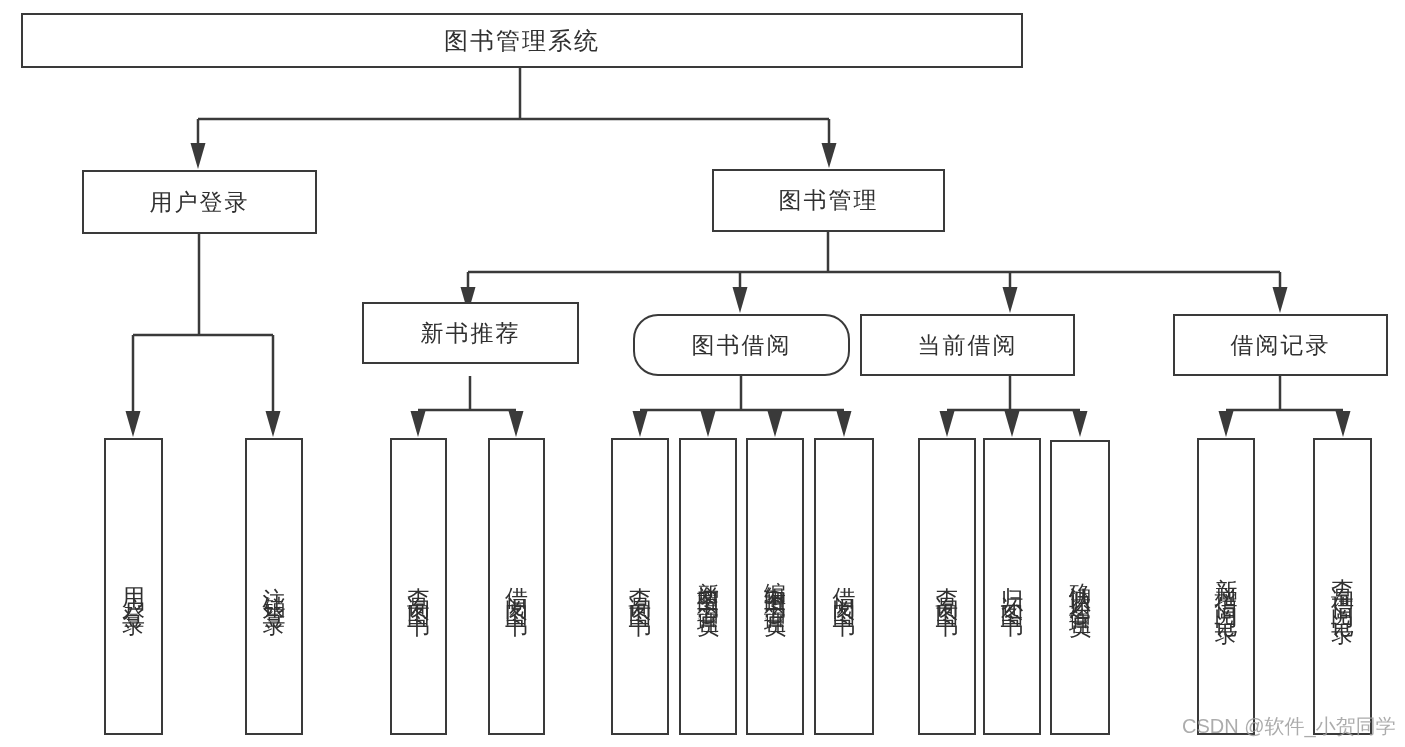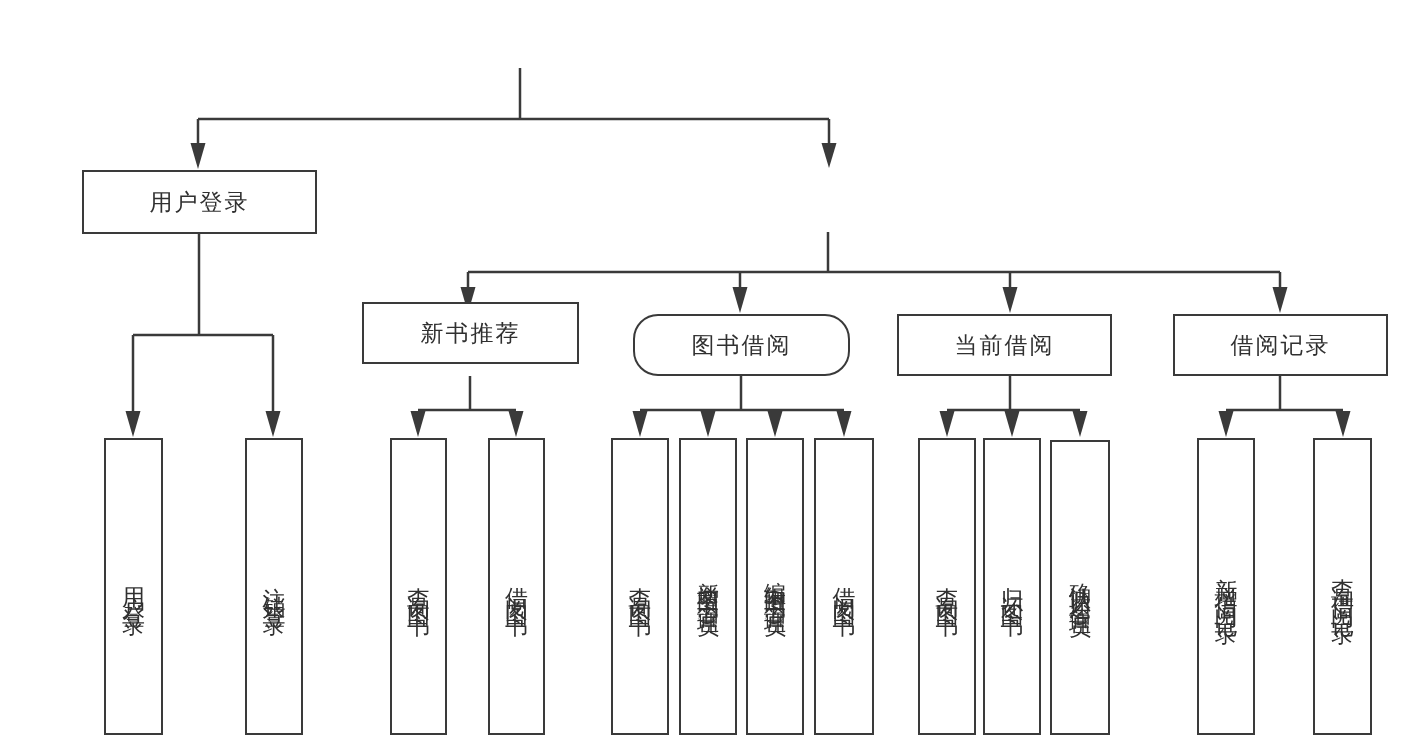--- a/index.html
+++ b/index.html
@@ -112,32 +112,38 @@
       <path d="M767.5 411 L782.5 411 L775 437 Z"></path>
       <path d="M836.5 411 L851.5 411 L844 437 Z"></path>
       <path d="M939.5 411 L954.5 411 L947 437 Z"></path>
       <path d="M1004.5 411 L1019.5 411 L1012 437 Z"></path>
       <path d="M1072.5 411 L1087.5 411 L1080 437 Z"></path>
       <path d="M1218.5 411 L1233.5 411 L1226 437 Z"></path>
       <path d="M1335.5 411 L1350.5 411 L1343 437 Z"></path>
     </g>
   </svg>
 
+  <div class="node h root" style="left:21px; top:13px; width:1002px; height:55px;">
+    <span>图书管理系统</span>
+  </div>
 
   <div class="node h" style="left:82px; top:170px; width:235px; height:64px;">
     <span>用户登录</span>
+  </div>
+  <div class="node h" style="left:712px; top:169px; width:233px; height:63px;">
+    <span>图书管理</span>
   </div>
 
   <div class="node h" style="left:362px; top:302px; width:217px; height:62px;">
     <span>新书推荐</span>
   </div>
   <div class="node h" style="left:633px; top:314px; width:217px; height:62px;border-radius:25px;">
     <span>图书借阅</span>
   </div>
-  <div class="node h" style="left:897px; top:314px; width:215px; height:62px;">
+  <div class="node h" style="left:860px; top:314px; width:215px; height:62px;">
     <span>当前借阅</span>
   </div>
   <div class="node h" style="left:1173px; top:314px; width:215px; height:62px;">
     <span>借阅记录</span>
   </div>
 
   <div class="node v" style="left:104px; top:438px; width:59px; height:297px;">
     <span>用户登录</span>
   </div>
   <div class="node v" style="left:245px; top:438px; width:58px; height:297px;">
@@ -174,14 +180,15 @@
     <span>确认归还（管理员）</span>
   </div>
 
   <div class="node v" style="left:1197px; top:438px; width:58px; height:297px;">
     <span>新增借阅记录</span>
   </div>
   <div class="node v" style="left:1313px; top:438px; width:59px; height:297px;">
     <span>查询借阅记录</span>
   </div>
 
+  <div class="watermark">CSDN @软件_小贺同学</div>
 
 </div>
 
 </body></html>

